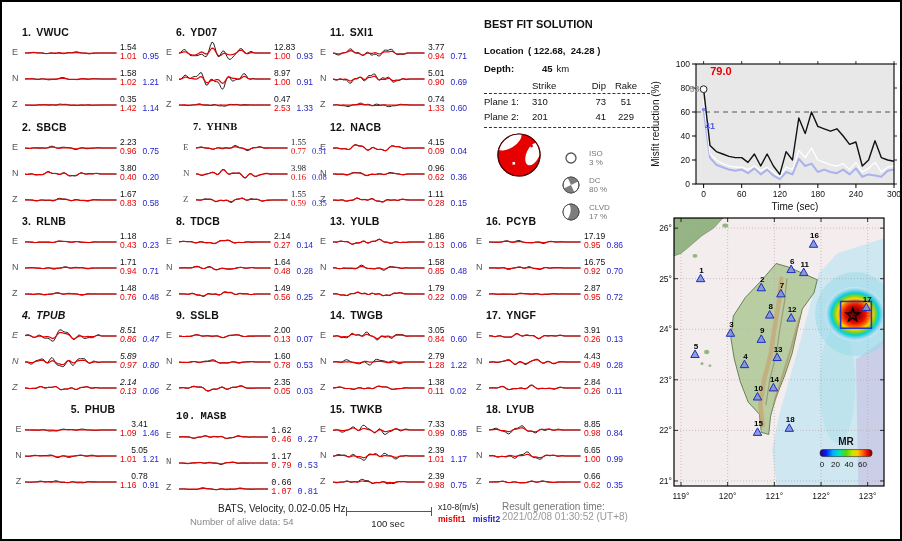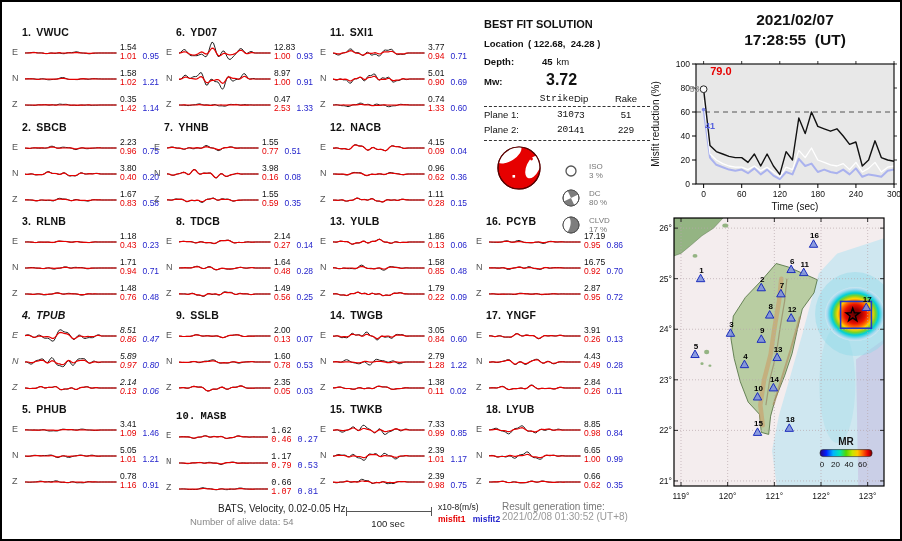--- a/index.html
+++ b/index.html
@@ -10,32 +10,32 @@
   .st-h{font-size:10.5px;font-weight:bold;padding-left:10px;height:13px;letter-spacing:.2px;}
   .st-num{margin-right:5px;}
   .w-row{display:flex;align-items:center;height:26px;}
   .w-ch{width:13px;font-size:9px;color:#555;}
   .w-nums{margin-left:3px;font-size:8.5px;line-height:9.5px;white-space:nowrap;}
   .w-amp{color:#111;}
   .w-m1{color:#e60000;}
   .w-m2{color:#2525cc;margin-left:6px;}
   
   .bf{position:absolute;left:482px;top:16px;width:174px;font-size:9.5px;}
-  .bf-title{font-weight:bold;font-size:11px;margin-bottom:8px;}
+  .bf-title{font-weight:bold;font-size:11px;margin-bottom:15px;}
   .bf-row{display:flex;align-items:baseline;margin-bottom:7px;}
   .bf-lab{width:44px;font-weight:bold;}
   .pre{white-space:pre;}
   .bold{font-weight:bold;}
   .mw-v{font-weight:bold;font-size:16px;margin-left:18px;line-height:18px;}
   .bf-table{width:166px;margin-top:1px;}
   .bf-tr{display:flex;height:15px;align-items:center;}
   .bf-th{border-bottom:1px dashed #333;}
   .c0{width:48px;}
-  .c1{width:42px;text-align:right;font-family:Liberation Mono, monospace;}
-  .c2{width:32px;text-align:left;}
+  .c1{width:42px;text-align:left;}
+  .c2{width:32px;text-align:right;}
   .c3{width:40px;text-align:center;}
   .bf-dash{border-top:1px dashed #333;margin-top:3px;}
   .bf-mech{position:relative;height:92px;}
   .mech-main{position:absolute;left:12px;top:4px;}
   .mech-list{position:absolute;left:76px;top:16px;}
   .dc-row{display:flex;align-items:center;height:27px;}
   .dc-ic{width:22px;display:flex;justify-content:center;}
   .dc-lab{margin-left:7px;font-size:8px;color:#777;line-height:9px;}
   
   .rt-title{position:absolute;left:688px;top:8px;width:210px;text-align:center;
@@ -206,21 +206,21 @@
           <svg width="92" height="26" class="w-svg">
             <path d="M0.0,14.0L1.5,14.1L3.0,14.3L4.5,14.6L6.0,14.5L7.5,14.4L9.0,14.4L10.5,14.3L12.0,13.9L13.5,13.2L15.0,12.6L16.5,12.7L18.0,13.3L19.5,13.9L21.0,13.9L22.5,13.5L24.0,13.3L25.5,13.4L27.0,13.4L28.5,12.9L30.0,12.5L31.5,12.7L33.0,13.8L34.5,15.2L36.0,15.8L37.5,15.6L39.0,15.1L40.5,15.0L42.0,15.1L43.5,14.8L45.0,14.2L46.5,13.8L48.0,14.3L49.5,15.1L51.0,15.6L52.5,15.1L54.0,14.2L55.5,13.6L57.0,13.4L58.5,13.3L60.0,13.0L61.5,12.7L63.0,12.9L64.5,13.5L66.0,14.1L67.5,14.1L69.0,13.9L70.5,13.7L72.0,13.7L73.5,13.9L75.0,14.0L76.5,14.0L78.0,14.0L79.5,14.0L81.0,14.0L82.5,14.0L84.0,14.0L85.5,14.0L87.0,14.0L88.5,14.0L90.0,14.0L91.5,14.0" fill="none" stroke="#222222" stroke-width="1"></path>
             <path d="M0.0,14.0L1.5,14.1L3.0,14.3L4.5,14.5L6.0,14.5L7.5,14.4L9.0,14.3L10.5,14.3L12.0,13.9L13.5,13.2L15.0,12.7L16.5,12.7L18.0,13.3L19.5,13.9L21.0,13.9L22.5,13.5L24.0,13.3L25.5,13.4L27.0,13.4L28.5,13.0L30.0,12.5L31.5,12.8L33.0,13.9L34.5,15.1L36.0,15.7L37.5,15.5L39.0,15.1L40.5,15.0L42.0,15.0L43.5,14.7L45.0,14.1L46.5,13.8L48.0,14.3L49.5,15.1L51.0,15.5L52.5,15.1L54.0,14.2L55.5,13.6L57.0,13.4L58.5,13.3L60.0,13.0L61.5,12.8L63.0,13.0L64.5,13.6L66.0,14.1L67.5,14.1L69.0,13.9L70.5,13.7L72.0,13.7L73.5,13.9L75.0,14.0L76.5,14.0L78.0,14.0L79.5,14.0L81.0,14.0L82.5,14.0L84.0,14.0L85.5,14.0L87.0,14.0L88.5,14.0L90.0,14.0L91.5,14.0" fill="none" stroke="#e60000" stroke-width="1.2"></path>
           </svg>
           <span class="w-nums">
             <div class="w-amp">2.14</div>
             <div><span class="w-m1">0.13</span><span class="w-m2">0.06</span></div>
           </span>
         </div>
       </div>
-      <div class="station" style="left: 10px; top: 401px;">
+      <div class="station" style="left: 10px; top: 401px; text-align: center;">
       <div class="st-h">
         <span class="st-num">5.</span><span class="st-code">PHUB</span>
       </div>
     <div class="w-row">
           <span class="w-ch">E</span>
           <svg width="92" height="26" class="w-svg">
             <path d="M0.0,13.9L1.5,13.8L3.0,13.9L4.5,14.0L6.0,14.0L7.5,14.0L9.0,13.9L10.5,14.0L12.0,14.1L13.5,14.2L15.0,14.0L16.5,13.8L18.0,13.7L19.5,13.8L21.0,14.3L22.5,14.7L24.0,15.0L25.5,15.0L27.0,14.9L28.5,14.8L30.0,14.9L31.5,15.0L33.0,14.8L34.5,14.2L36.0,13.6L37.5,13.2L39.0,13.2L40.5,13.4L42.0,13.7L43.5,13.8L45.0,13.7L46.5,13.6L48.0,13.7L49.5,13.9L51.0,14.0L52.5,13.9L54.0,13.6L55.5,13.2L57.0,13.1L58.5,13.2L60.0,13.5L61.5,13.8L63.0,14.0L64.5,14.0L66.0,14.1L67.5,14.2L69.0,14.4L70.5,14.4L72.0,14.3L73.5,14.2L75.0,14.0L76.5,14.0L78.0,14.0L79.5,14.0L81.0,14.0L82.5,14.0L84.0,14.0L85.5,14.0L87.0,14.0L88.5,14.0L90.0,14.0L91.5,14.0" fill="none" stroke="#222222" stroke-width="1"></path>
             <path d="M0.0,13.9L1.5,13.9L3.0,14.0L4.5,14.0L6.0,14.0L7.5,14.1L9.0,14.1L10.5,14.2L12.0,14.2L13.5,14.2L15.0,14.2L16.5,14.0L18.0,13.9L19.5,13.9L21.0,14.0L22.5,14.2L24.0,14.2L25.5,14.2L27.0,14.2L28.5,14.2L30.0,14.3L31.5,14.3L33.0,14.3L34.5,14.0L36.0,13.8L37.5,13.6L39.0,13.5L40.5,13.6L42.0,13.7L43.5,13.7L45.0,13.7L46.5,13.7L48.0,13.8L49.5,14.0L51.0,14.1L52.5,14.1L54.0,14.0L55.5,13.9L57.0,13.8L58.5,13.8L60.0,13.9L61.5,14.0L63.0,14.0L64.5,14.0L66.0,14.0L67.5,14.1L69.0,14.2L70.5,14.2L72.0,14.2L73.5,14.1L75.0,14.0L76.5,14.0L78.0,14.0L79.5,14.0L81.0,14.0L82.5,14.0L84.0,14.0L85.5,14.0L87.0,14.0L88.5,14.0L90.0,14.0L91.5,14.0" fill="none" stroke="#e60000" stroke-width="1.2"></path>
           </svg>
           <span class="w-nums">
@@ -282,21 +282,21 @@
           <svg width="92" height="26" class="w-svg">
             <path d="M0.0,14.0L1.5,14.1L3.0,14.1L4.5,14.1L6.0,14.2L7.5,14.4L9.0,14.6L10.5,14.5L12.0,14.2L13.5,13.9L15.0,13.8L16.5,13.6L18.0,13.3L19.5,12.9L21.0,12.9L22.5,13.4L24.0,13.9L25.5,14.0L27.0,13.9L28.5,13.9L30.0,14.1L31.5,14.3L33.0,14.0L34.5,13.6L36.0,13.6L37.5,14.1L39.0,14.7L40.5,14.9L42.0,14.8L43.5,14.9L45.0,15.1L46.5,15.1L48.0,14.6L49.5,13.8L51.0,13.4L52.5,13.4L54.0,13.6L55.5,13.5L57.0,13.4L58.5,13.5L60.0,13.9L61.5,14.1L63.0,14.0L64.5,13.7L66.0,13.6L67.5,13.8L69.0,13.9L70.5,13.9L72.0,13.9L73.5,14.0L75.0,14.1L76.5,14.0L78.0,14.0L79.5,14.0L81.0,14.0L82.5,14.0L84.0,14.0L85.5,14.0L87.0,14.0L88.5,14.0L90.0,14.0L91.5,14.0" fill="none" stroke="#222222" stroke-width="1"></path>
             <path d="M0.0,14.0L1.5,14.0L3.0,14.0L4.5,13.9L6.0,13.9L7.5,14.0L9.0,14.0L10.5,14.0L12.0,14.0L13.5,14.0L15.0,14.0L16.5,14.0L18.0,13.9L19.5,13.7L21.0,13.7L22.5,13.8L24.0,14.0L25.5,14.1L27.0,14.1L28.5,14.2L30.0,14.3L31.5,14.4L33.0,14.3L34.5,14.1L36.0,14.0L37.5,14.0L39.0,14.0L40.5,14.0L42.0,13.9L43.5,14.0L45.0,14.1L46.5,14.2L48.0,14.1L49.5,13.9L51.0,13.8L52.5,13.8L54.0,13.8L55.5,13.8L57.0,13.7L58.5,13.8L60.0,14.0L61.5,14.1L63.0,14.1L64.5,14.1L66.0,14.1L67.5,14.1L69.0,14.1L70.5,14.0L72.0,14.0L73.5,14.0L75.0,14.0L76.5,14.0L78.0,14.0L79.5,14.0L81.0,14.0L82.5,14.0L84.0,14.0L85.5,14.0L87.0,14.0L88.5,14.0L90.0,14.0L91.5,14.0" fill="none" stroke="#e60000" stroke-width="1.2"></path>
           </svg>
           <span class="w-nums">
             <div class="w-amp">0.47</div>
             <div><span class="w-m1">2.53</span><span class="w-m2">1.33</span></div>
           </span>
         </div>
       </div>
-      <div class="station" style="left: 152px; top: 119px;">
+      <div class="station" style="left: 181px; top: 119px; font-family: Liberation Serif, serif;">
       <div class="st-h">
         <span class="st-num">7.</span><span class="st-code">YHNB</span>
       </div>
     <div class="w-row">
           <span class="w-ch">E</span>
           <svg width="92" height="26" class="w-svg">
             <path d="M0.0,14.0L1.5,13.7L3.0,13.3L4.5,13.0L6.0,13.1L7.5,13.5L9.0,13.9L10.5,14.1L12.0,14.1L13.5,14.3L15.0,14.8L16.5,15.3L18.0,15.2L19.5,14.5L21.0,13.9L22.5,13.7L24.0,14.2L25.5,14.7L27.0,14.8L28.5,14.3L30.0,13.9L31.5,14.0L33.0,14.3L34.5,14.2L36.0,13.3L37.5,12.2L39.0,11.5L40.5,11.8L42.0,12.7L43.5,13.5L45.0,13.9L46.5,14.2L48.0,14.8L49.5,15.8L51.0,16.6L52.5,16.5L54.0,15.6L55.5,14.5L57.0,13.8L58.5,13.6L60.0,13.6L61.5,13.3L63.0,12.9L64.5,12.9L66.0,13.2L67.5,13.8L69.0,14.1L70.5,14.1L72.0,14.0L73.5,13.9L75.0,14.0L76.5,14.0L78.0,14.0L79.5,14.0L81.0,14.0L82.5,14.0L84.0,14.0L85.5,14.0L87.0,14.0L88.5,14.0L90.0,14.0L91.5,14.0" fill="none" stroke="#222222" stroke-width="1"></path>
             <path d="M0.0,14.0L1.5,13.8L3.0,13.6L4.5,13.4L6.0,13.4L7.5,13.6L9.0,13.9L10.5,14.1L12.0,14.2L13.5,14.4L15.0,14.7L16.5,15.0L18.0,14.9L19.5,14.5L21.0,14.0L22.5,13.8L24.0,13.9L25.5,14.1L27.0,14.1L28.5,13.9L30.0,13.7L31.5,13.8L33.0,14.1L34.5,14.1L36.0,13.7L37.5,13.1L39.0,12.7L40.5,12.9L42.0,13.3L43.5,13.8L45.0,14.0L46.5,14.2L48.0,14.6L49.5,15.1L51.0,15.6L52.5,15.6L54.0,15.0L55.5,14.3L57.0,13.9L58.5,13.7L60.0,13.6L61.5,13.4L63.0,13.2L64.5,13.2L66.0,13.5L67.5,13.8L69.0,14.1L70.5,14.1L72.0,14.1L73.5,14.0L75.0,14.0L76.5,14.0L78.0,14.0L79.5,14.0L81.0,14.0L82.5,14.0L84.0,14.0L85.5,14.0L87.0,14.0L88.5,14.0L90.0,14.0L91.5,14.0" fill="none" stroke="#e60000" stroke-width="1.2"></path>
           </svg>
           <span class="w-nums">
@@ -750,24 +750,20 @@
   <div class="bf">
     <div class="bf-title">BEST FIT SOLUTION</div>
     <div class="bf-row">
       <span class="bf-lab">Location</span>
       <span class="bold pre">( 122.68,  24.28 )</span>
     </div>
     <div class="bf-row" style="margin-bottom:4px;">
       <span class="bf-lab">Depth:</span>
       <span class="bold" style="margin-left:14px">45</span>
       <span style="margin-left:4px">km</span>
-    </div>
-    <div class="bf-row" style="margin-bottom:2px;">
-      <span class="bf-lab">Mw:</span>
-      <span class="mw-v">3.72</span>
     </div>
     <div class="bf-table">
       <div class="bf-tr bf-th">
         <span class="c0"></span>
         <span class="c1">Strike</span>
         <span class="c2">Dip</span>
         <span class="c3">Rake</span>
       </div>
       <div class="bf-tr">
         <span class="c0">Plane 1:</span>
@@ -844,24 +840,20 @@
           </span>
           <span class="dc-lab">
             <div>CLVD</div>
             <div>17 %</div>
           </span>
         </div>
       </div>
     </div>
   </div>
 
-  <div class="rt-title">
-    <div>2021/02/07</div>
-    <div class="pre">17:28:55  (UT)</div>
-  </div>
 
   <svg id="misfit-svg" width="256" height="156">
       <rect x="48" y="8" width="198" height="120" fill="#e8e8e8" stroke="none"></rect>
       <line x1="48" y1="56" x2="246" y2="56" stroke="#444" stroke-width="0.9" stroke-dasharray="5,4"></line>
       <path d="M55.6,53.6L62.0,101.6L68.3,108.8L74.7,111.2L81.0,113.6L87.3,114.8L93.7,113.6L100.0,117.2L106.4,112.4L112.7,118.4L119.1,113.6L125.4,119.6L131.8,123.2L138.1,116.0L144.5,118.4L150.8,102.8L157.2,110.0L163.5,107.6L169.8,116.0L176.2,113.6L182.5,116.0L188.9,117.2L195.2,113.6L201.6,118.4L207.9,112.4L214.3,120.8L220.6,118.4L227.0,119.6L233.3,120.8L239.7,114.8L246.0,113.6" fill="none" stroke="#aab2ee" stroke-width="2" stroke-linejoin="round"></path>
       <path d="M55.6,44.0L62.0,98.0L68.3,104.0L74.7,107.6L81.0,110.0L87.3,111.2L93.7,111.2L100.0,113.6L106.4,110.0L112.7,114.8L119.1,111.2L125.4,116.0L131.8,120.8L138.1,111.2L144.5,113.6L150.8,94.4L157.2,101.6L163.5,92.0L169.8,104.0L176.2,106.4L182.5,108.8L188.9,110.0L195.2,107.6L201.6,113.6L207.9,106.4L214.3,116.0L220.6,112.4L227.0,106.4L233.3,116.0L239.7,111.2L246.0,110.0" fill="none" stroke="#ffffff" stroke-width="1.3" stroke-linejoin="round"></path>
       <path d="M55.6,33.2L62.0,89.6L68.3,95.6L74.7,98.0L81.0,100.4L87.3,101.6L93.7,101.6L100.0,106.4L106.4,98.0L112.7,110.0L119.1,98.0L125.4,110.0L131.8,118.4L138.1,95.6L144.5,104.0L150.8,62.0L157.2,77.6L163.5,56.0L169.8,70.4L176.2,72.8L182.5,75.2L188.9,72.8L195.2,80.0L201.6,88.4L207.9,86.0L214.3,110.0L220.6,104.0L227.0,84.8L233.3,101.6L239.7,104.0L246.0,105.2" fill="none" stroke="#111111" stroke-width="1.4" stroke-linejoin="round"></path>
       <rect x="48" y="8" width="198" height="120" fill="none" stroke="#000" stroke-width="1.1"></rect>
       <line x1="48" y1="128" x2="44" y2="128" stroke="#000" stroke-width="1"></line>
       <line x1="246" y1="128" x2="249" y2="128" stroke="#000" stroke-width="0.8"></line>

